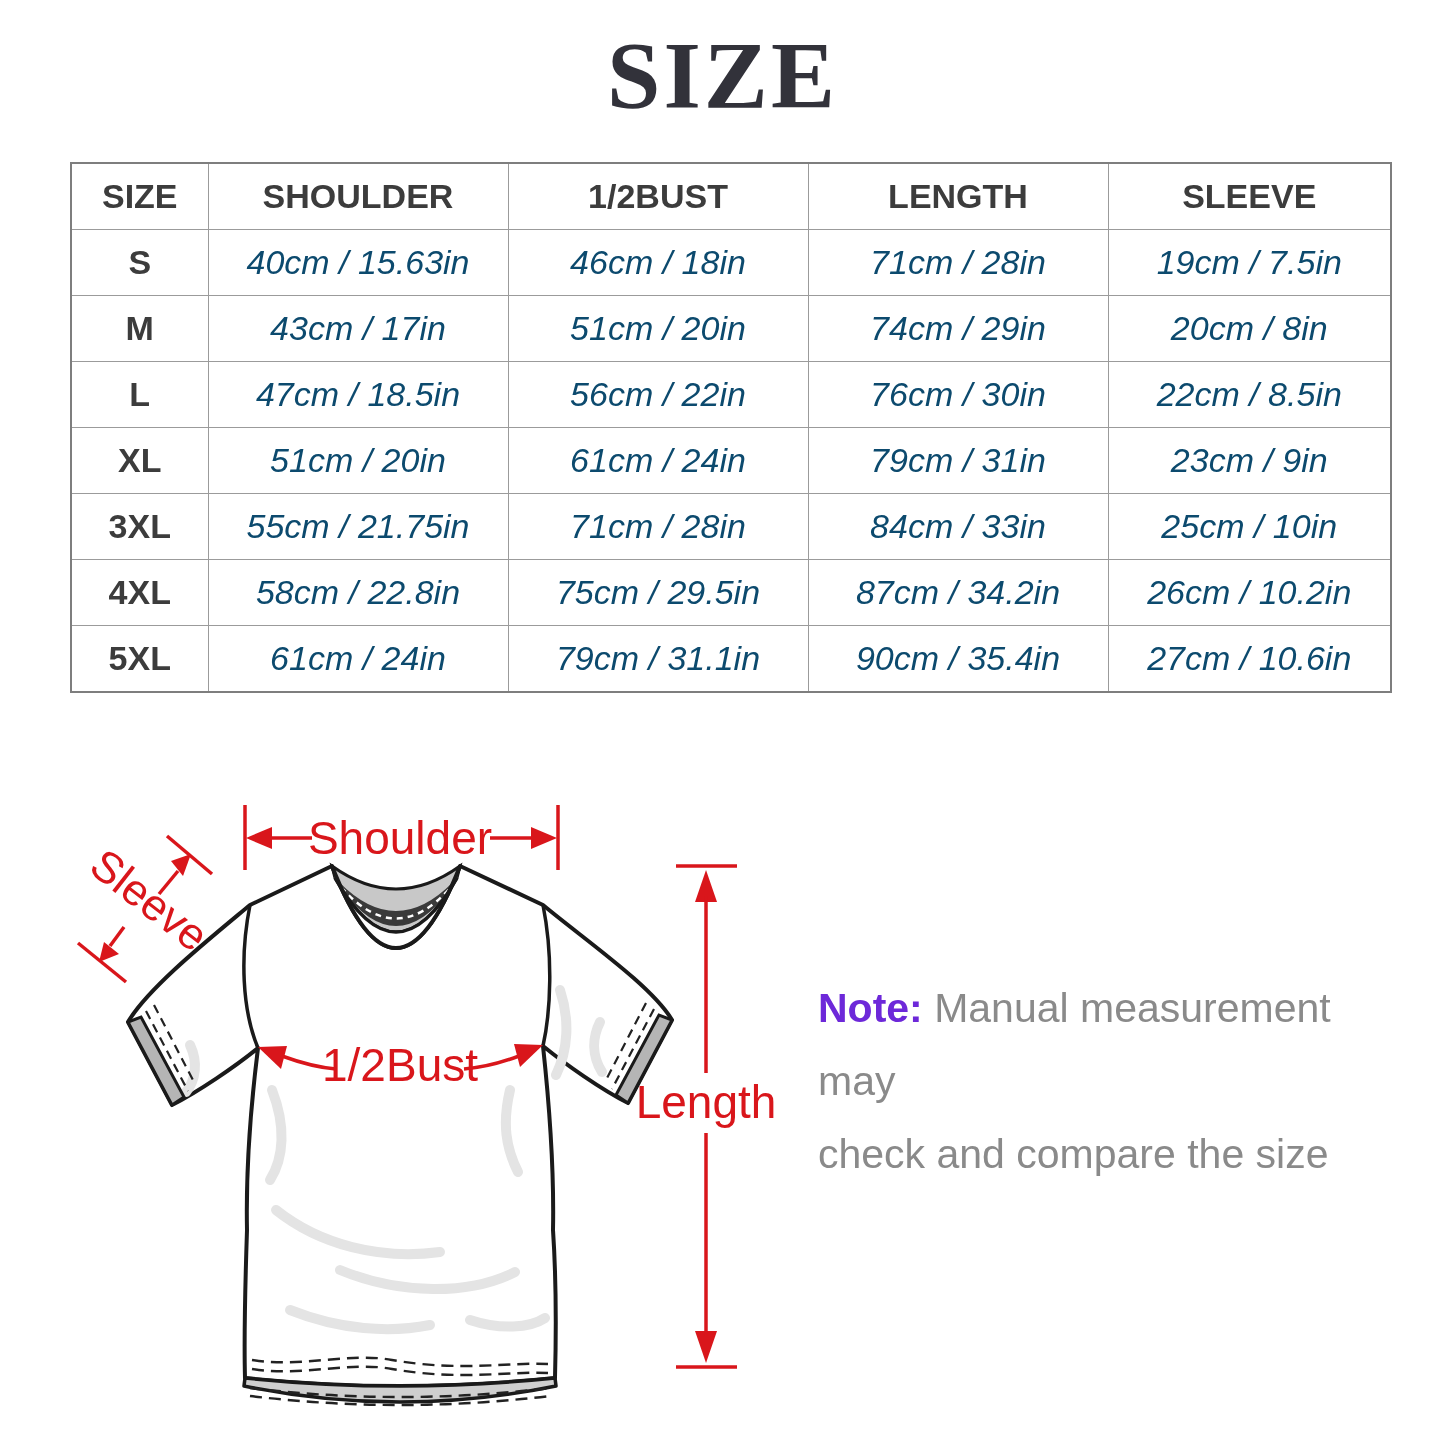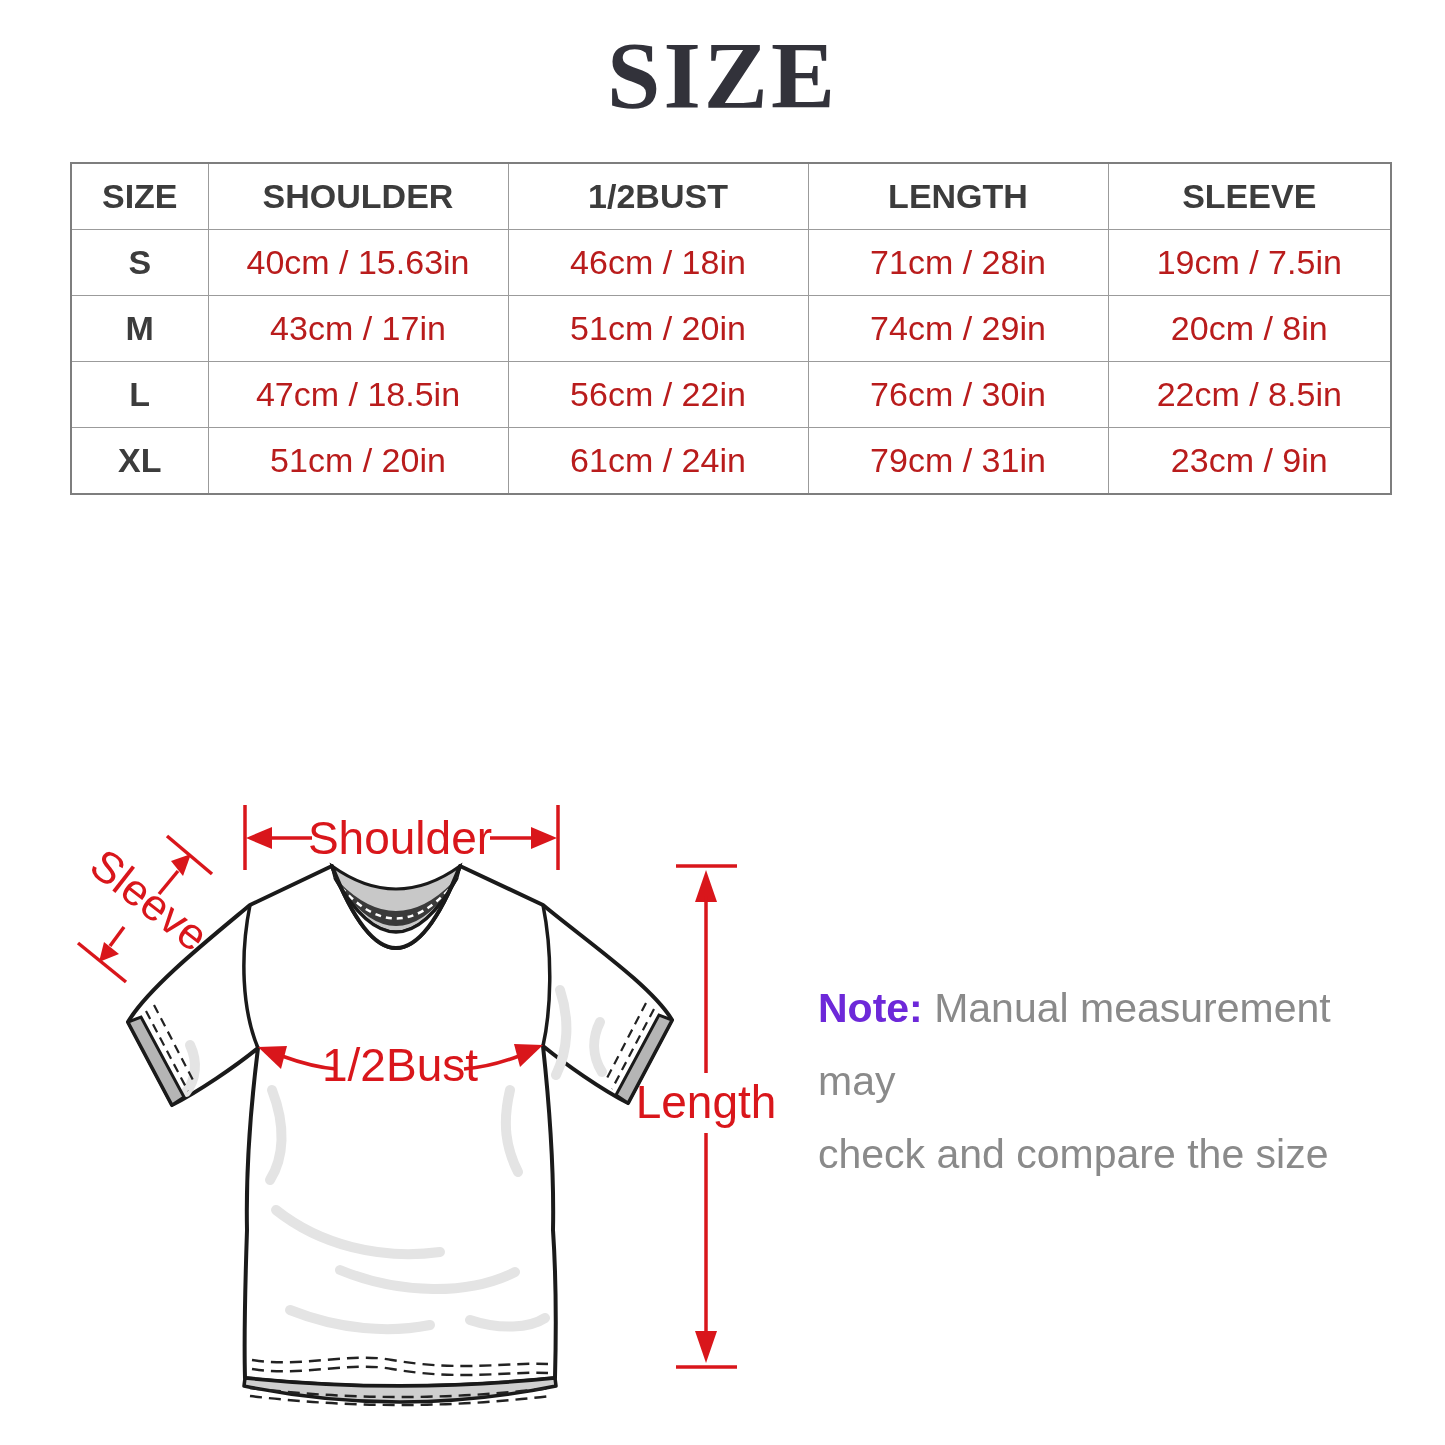--- a/index.html
+++ b/index.html
@@ -10,21 +10,21 @@
          font-family:"Liberation Serif", serif;font-weight:700;font-size:96px;
          letter-spacing:3px;color:#32323a;line-height:1;}
   
   #size-table{position:absolute;left:70px;top:162px;width:1320px;
               border-collapse:collapse;table-layout:fixed;}
   #size-table td,#size-table th{border:1px solid #9b9b9b;height:65px;text-align:center;
               vertical-align:middle;font-size:34px;padding:0;}
   #size-table{border:2px solid #7e7e7e;}
   #size-table th{font-weight:700;color:#3c3c3c;}
   #size-table td.size-col{font-weight:700;color:#3c3c3c;}
-  #size-table td.val{color:#b91c1c;font-weight:400;}
+  #size-table td.val{color:#0c4a6e;font-weight:400;font-style:italic;}
   col.c-size{width:137px;} col.c-m{width:300px;} col.c-last{width:283px;}
   
   #diagram{position:absolute;left:40px;top:790px;width:740px;height:660px;}
   
   #note{position:absolute;left:818px;top:972px;width:575px;
         font-size:41px;line-height:73px;color:#8a8a8a;}
   #note .prefix{font-weight:700;color:#6d28d9;}
 </style>
 </head>
 <body>
@@ -70,20 +70,41 @@
       <td class="val">76cm / 30in</td>
       <td class="val">22cm / 8.5in</td>
     </tr>
     <tr>
       <td class="size-col">XL</td>
       <td class="val">51cm / 20in</td>
       <td class="val">61cm / 24in</td>
       <td class="val">79cm / 31in</td>
       <td class="val">23cm / 9in</td>
     </tr>
+    <tr>
+      <td class="size-col">3XL</td>
+      <td class="val">55cm / 21.75in</td>
+      <td class="val">71cm / 28in</td>
+      <td class="val">84cm / 33in</td>
+      <td class="val">25cm / 10in</td>
+    </tr>
+    <tr>
+      <td class="size-col">4XL</td>
+      <td class="val">58cm / 22.8in</td>
+      <td class="val">75cm / 29.5in</td>
+      <td class="val">87cm / 34.2in</td>
+      <td class="val">26cm / 10.2in</td>
+    </tr>
+    <tr>
+      <td class="size-col">5XL</td>
+      <td class="val">61cm / 24in</td>
+      <td class="val">79cm / 31.1in</td>
+      <td class="val">90cm / 35.4in</td>
+      <td class="val">27cm / 10.6in</td>
+    </tr>
   </tbody>
     </table>
 
   <svg id="diagram" viewBox="0 0 740 660" xmlns="http://www.w3.org/2000/svg">
 
     <path d="M292,76 L210,115
          C168,150 108,198 88,232
          L132,315
          C158,302 196,276 218,258
          C209,330 206,390 207,440

